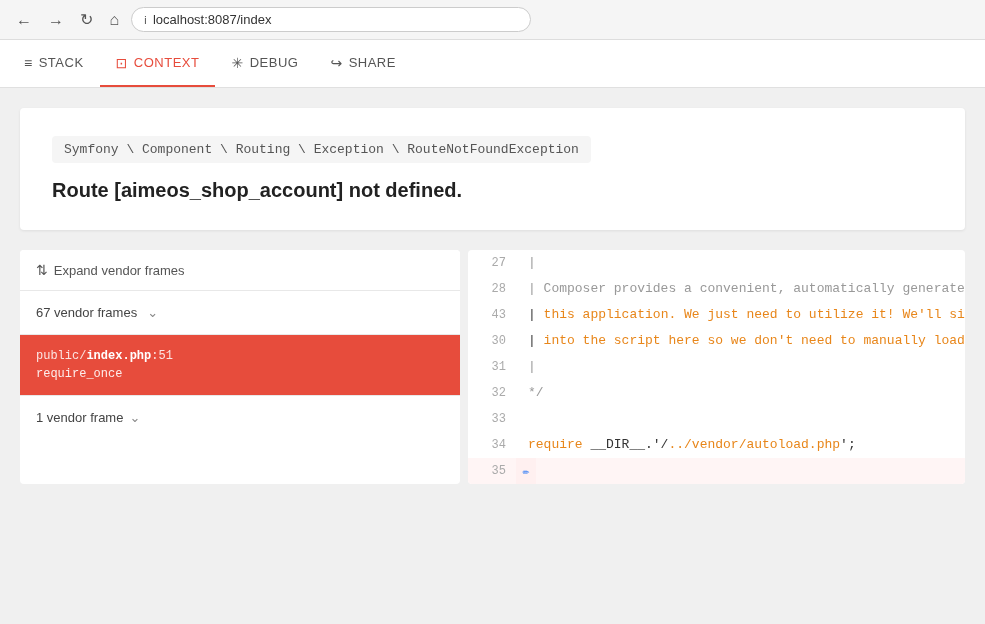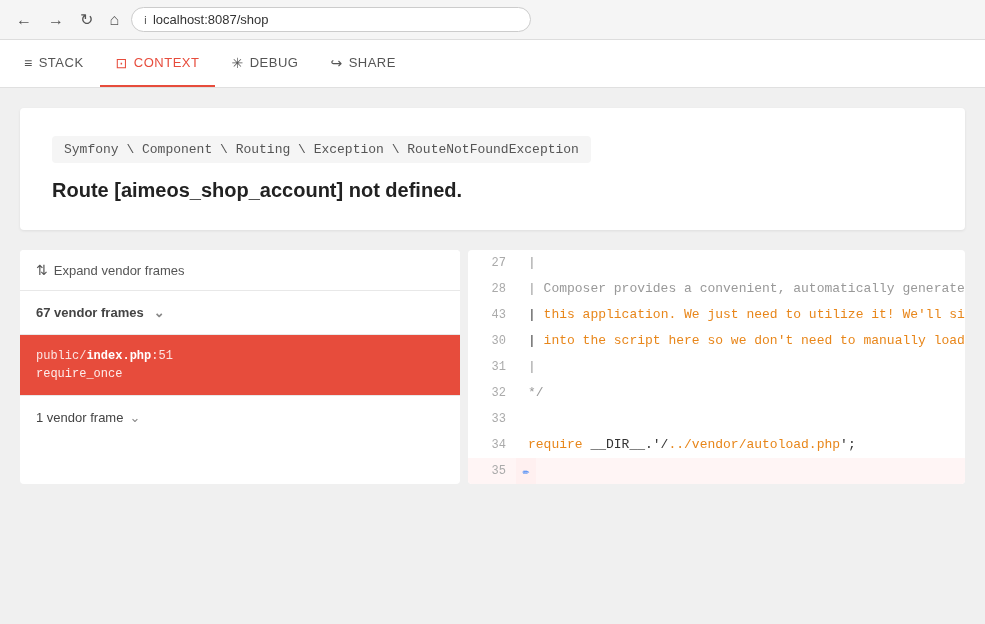--- a/index.html
+++ b/index.html
@@ -126,21 +126,20 @@
       text-align: left;
     }
     .vendor-frames-row {
       display: flex;
       align-items: center;
       padding: 14px 16px;
       border-bottom: 1px solid #e8e8e8;
       cursor: pointer;
       font-size: 13px;
       color: #444;
-      font-weight: bold;
     }
     .vendor-frames-row .count { margin-right: 6px; }
     .vendor-frames-row .chevron { color: #888; margin-left: 4px; }
 
     .active-frame {
       background: #e74c3c;
       padding: 14px 16px;
       cursor: pointer;
     }
     .active-frame .file-path {
@@ -220,21 +219,21 @@
 </head>
 <body>
 
 <div class="browser-bar">
   <button class="browser-nav-btn">←</button>
   <button class="browser-nav-btn">→</button>
   <button class="browser-nav-btn">↻</button>
   <button class="browser-nav-btn">⌂</button>
   <div class="url-bar">
     <span class="lock-icon">ℹ</span>
-    <span>localhost:8087/shop</span>
+    <span>localhost:8087/index</span>
   </div>
 </div>
 
 <div class="toolbar">
   <button class="toolbar-btn">
     <span class="icon">≡</span>
     <span>STACK</span>
   </button>
   <button class="toolbar-btn active">
     <span class="icon">⊡</span>

